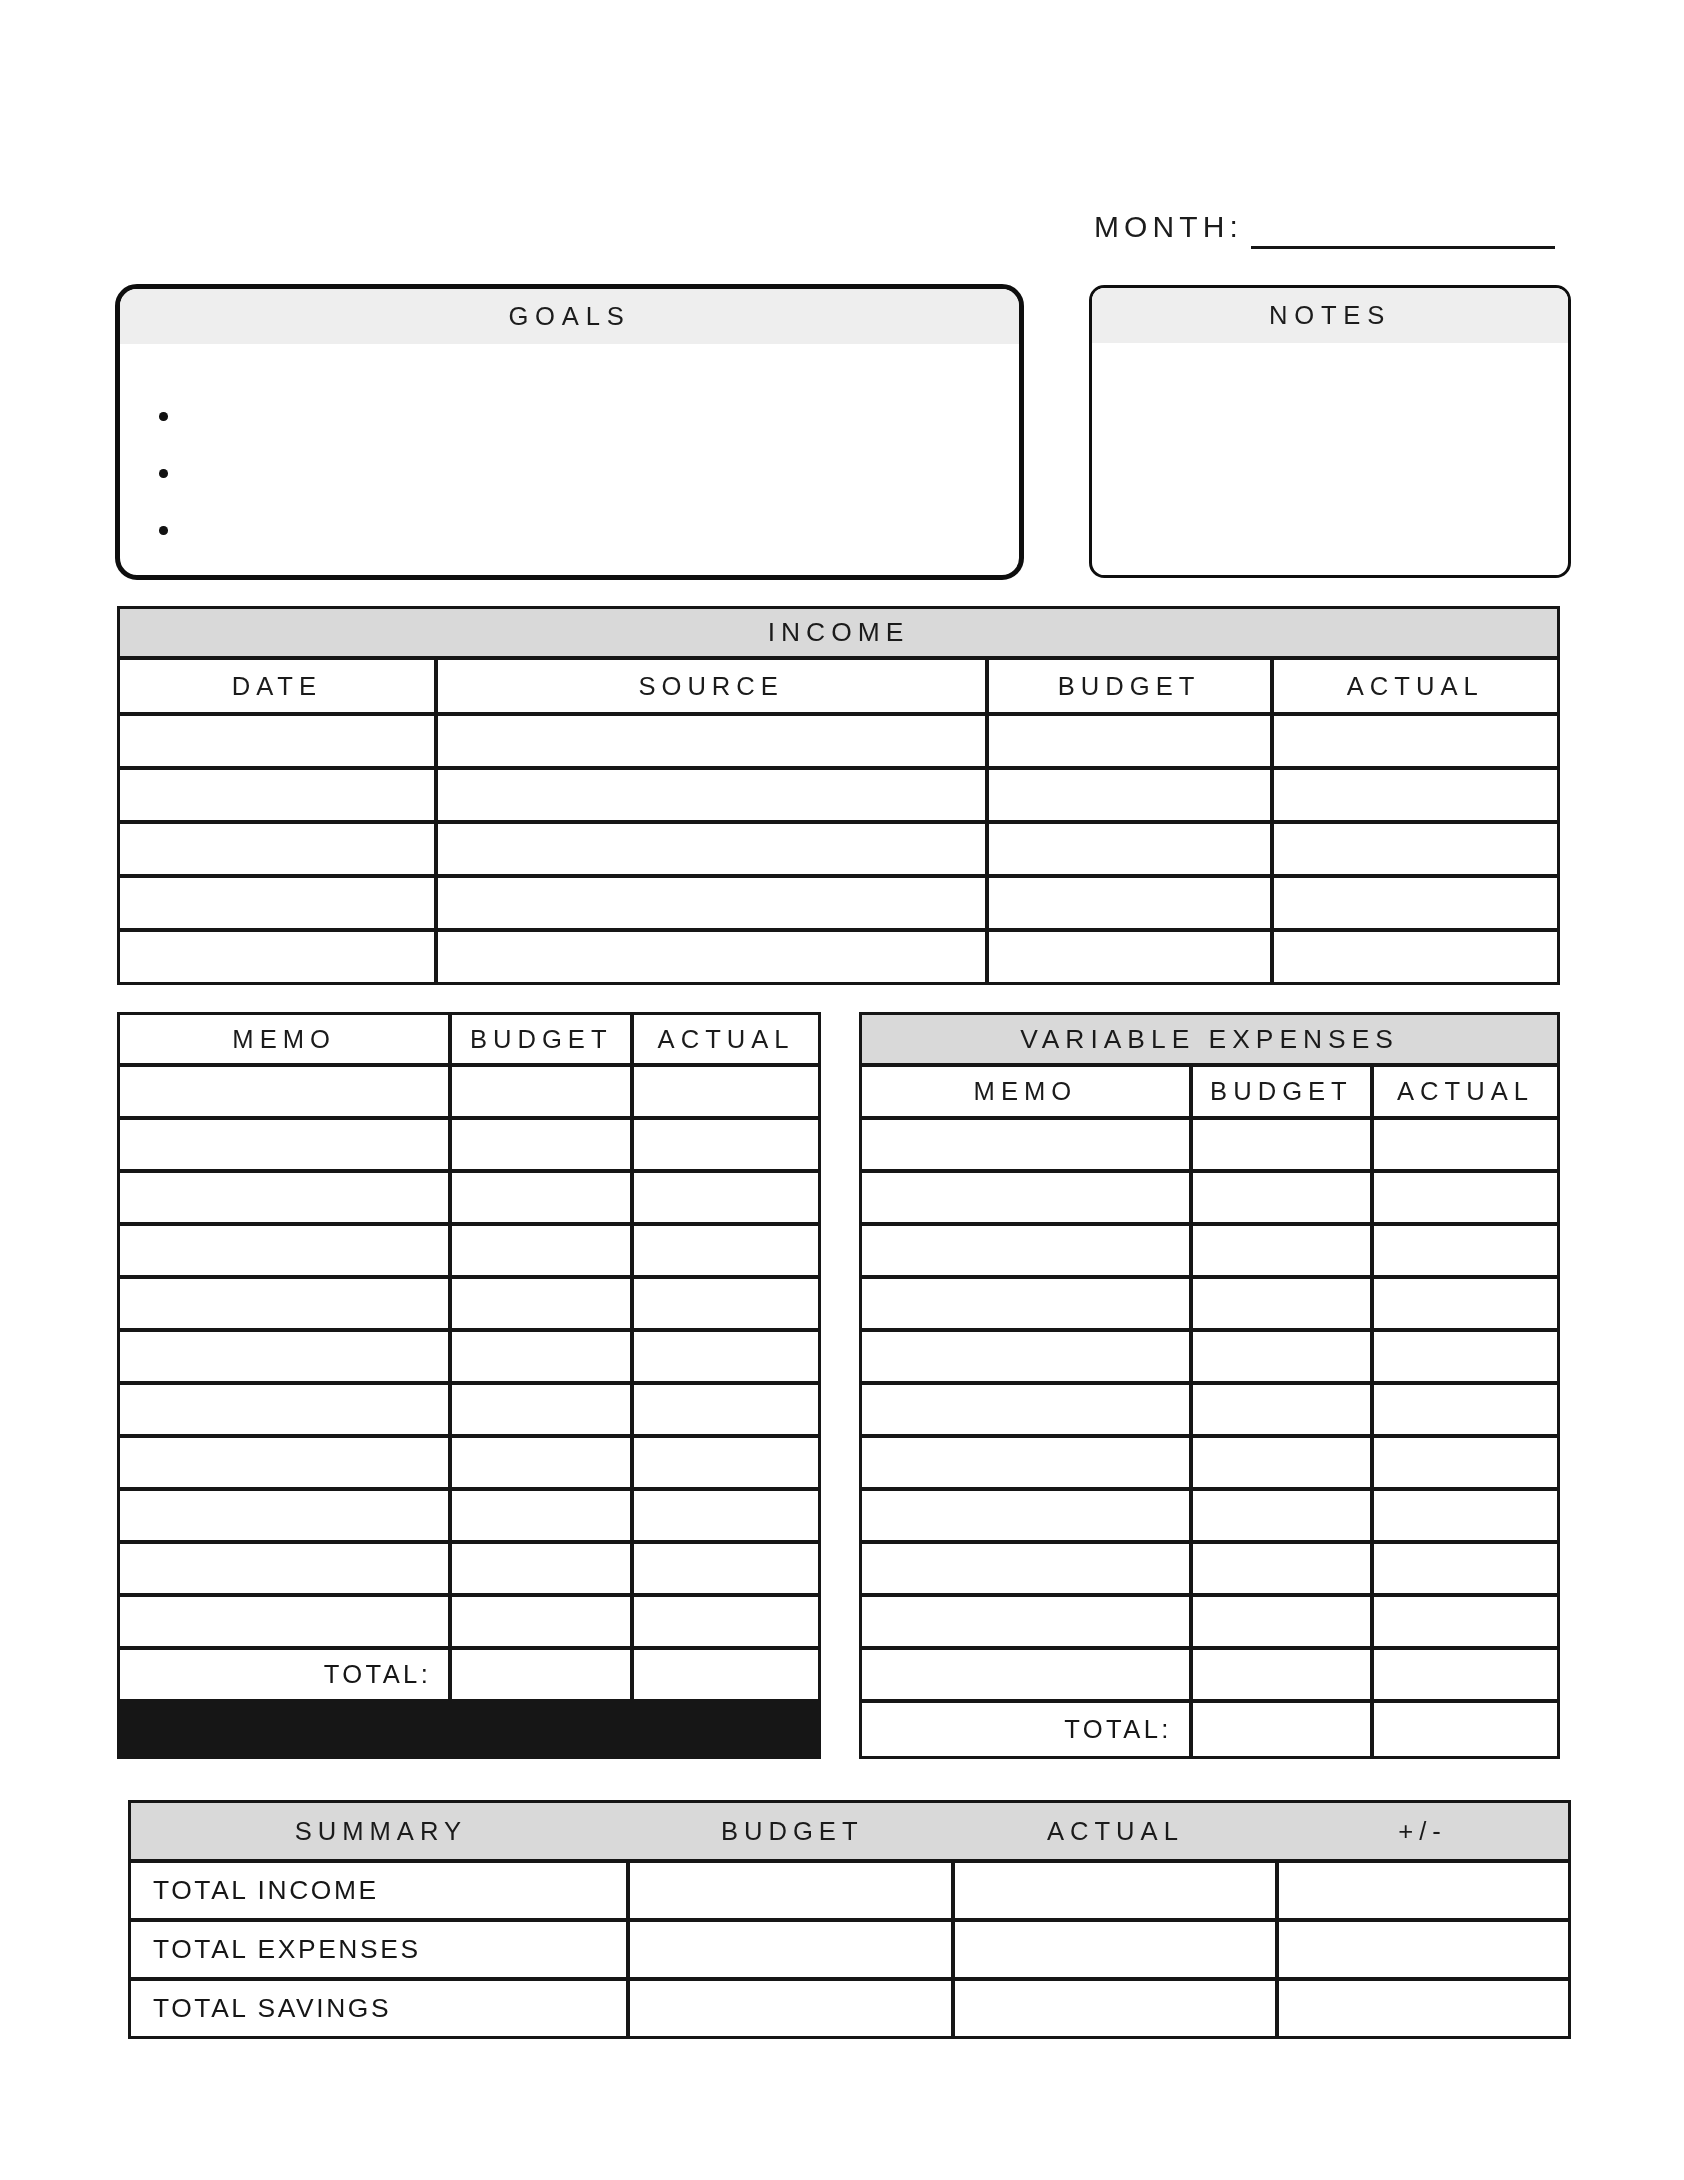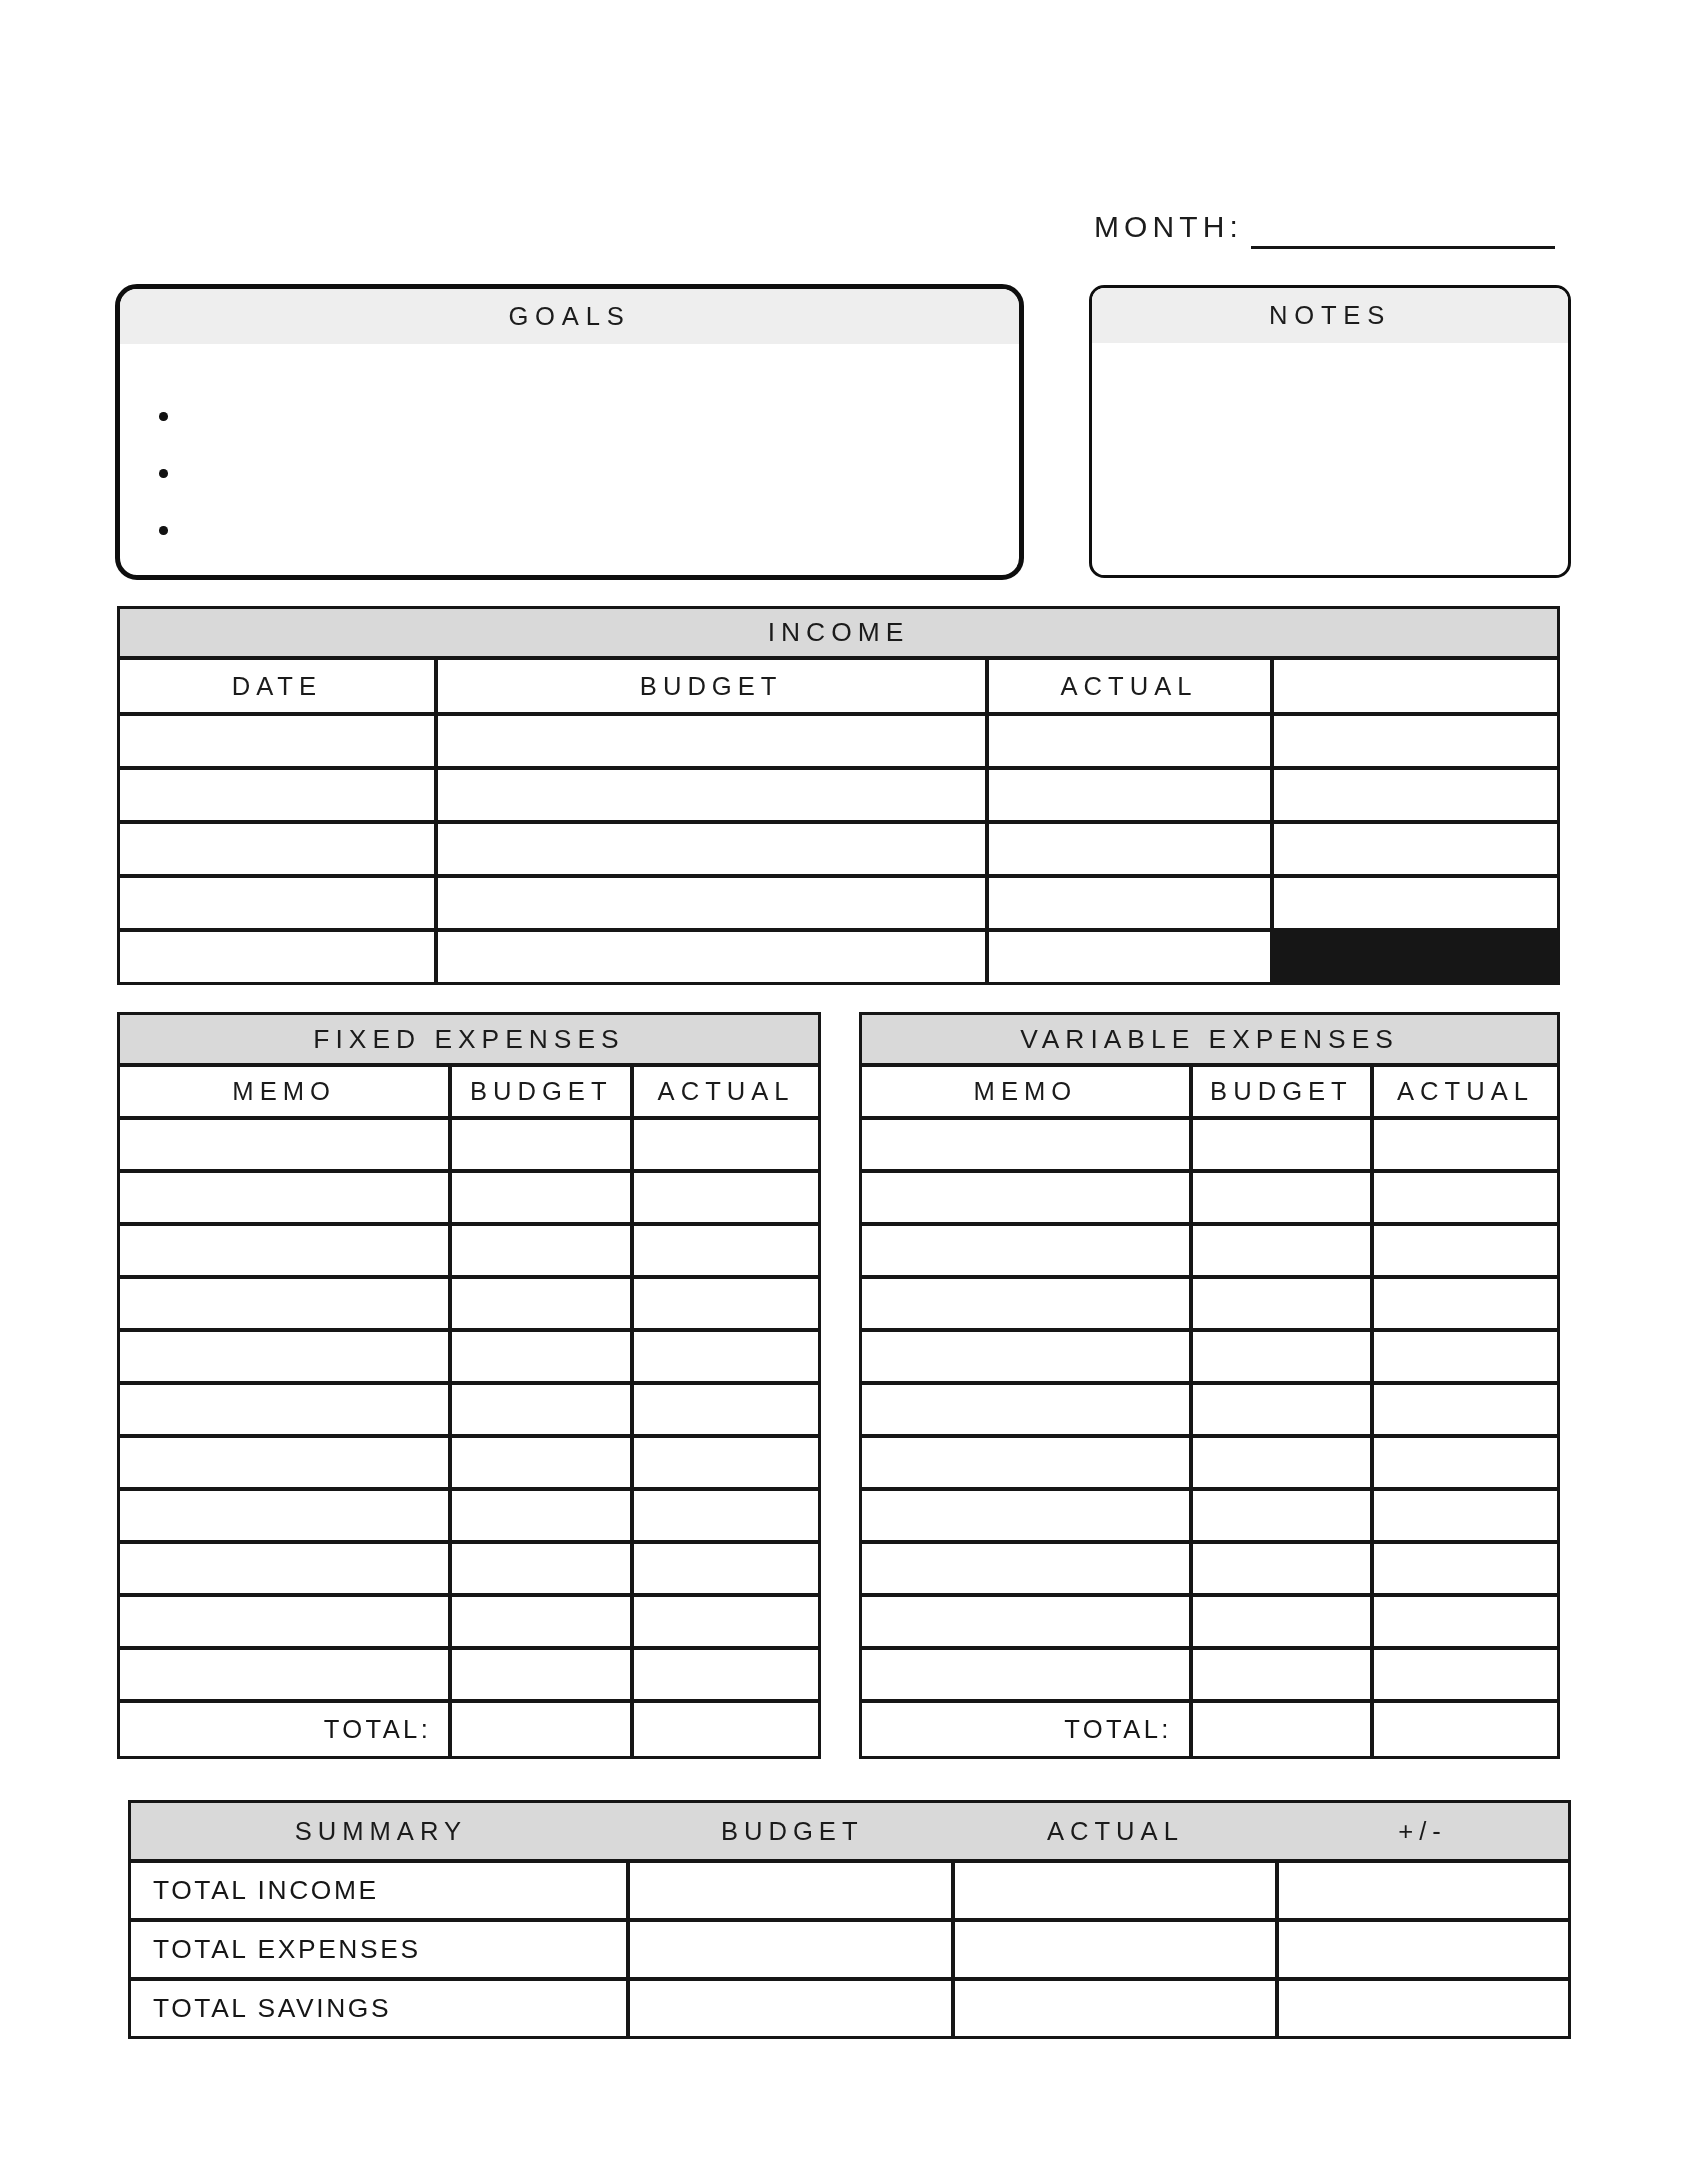--- a/index.html
+++ b/index.html
@@ -116,20 +116,21 @@
         <div class="goal-line">
           <span class="goal-dot"></span>
           <span class="goal-text"></span>
         </div>
       </div>
   </div>
 
   <div class="grid income-grid">
       <div class="cell band band-title" style="grid-column: 1 / -1;">INCOME</div>
       <div class="cell col-header">DATE</div>
+      <div class="cell col-header">SOURCE</div>
       <div class="cell col-header">BUDGET</div>
       <div class="cell col-header">ACTUAL</div>
       <div class="cell"></div>
       <div class="cell"></div>
       <div class="cell"></div>
       <div class="cell"></div>
       <div class="cell"></div>
       <div class="cell"></div>
       <div class="cell"></div>
       <div class="cell"></div>
@@ -140,21 +141,20 @@
       <div class="cell"></div>
       <div class="cell"></div>
       <div class="cell"></div>
       <div class="cell"></div>
       <div class="cell"></div>
       <div class="cell"></div>
       <div class="cell"></div>
       <div class="cell"></div>
     </div>
   <div class="grid fixed-grid">
-      <div class="cell band band-title" style="grid-column: 1 / -1;">FIXED EXPENSES</div>
       <div class="cell col-header">MEMO</div>
       <div class="cell col-header">BUDGET</div>
       <div class="cell col-header">ACTUAL</div>
       <div class="cell"></div>
       <div class="cell"></div>
       <div class="cell"></div>
       <div class="cell"></div>
       <div class="cell"></div>
       <div class="cell"></div>
       <div class="cell"></div>

